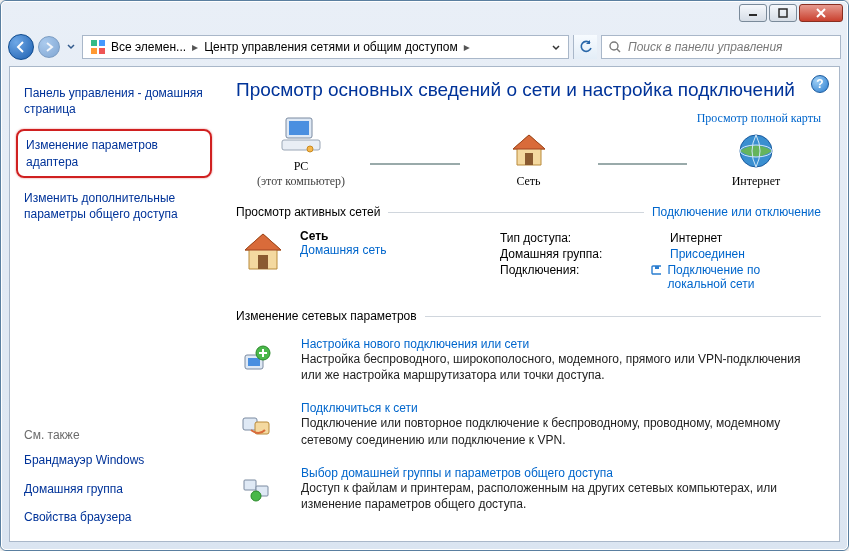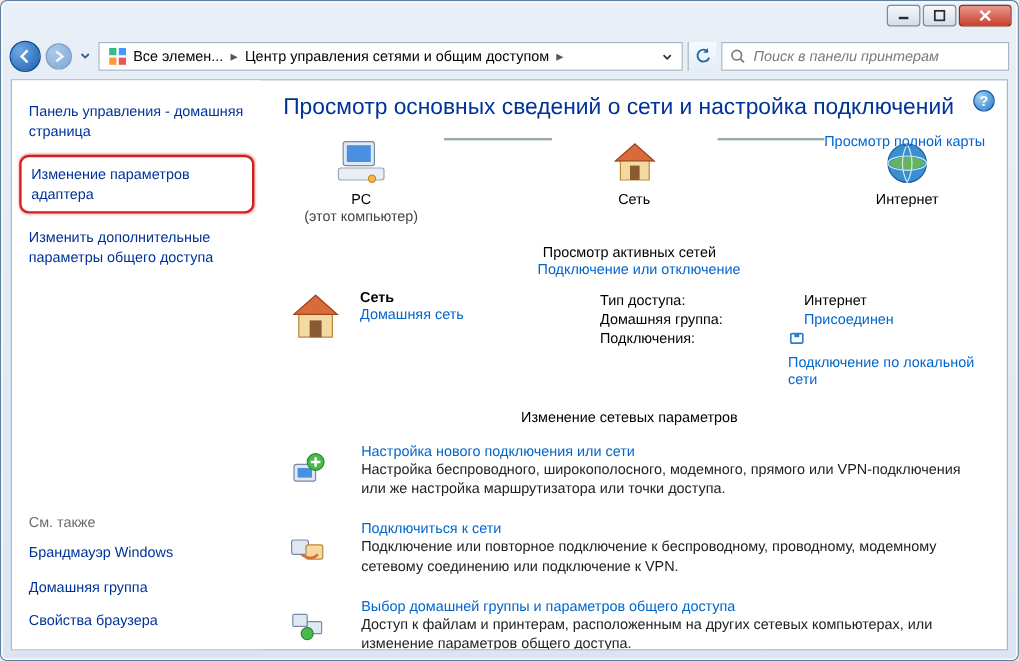--- a/index.html
+++ b/index.html
@@ -139,23 +139,24 @@
     color:#fff;font-weight:bold;font-size:12px;
     display:flex;align-items:center;justify-content:center;
     border:1px solid #1a5a9e;
   }
   .page-title {
     color:#003399;
     font-size:19px;
     margin-bottom:10px;
   }
   .map-row {
-    display:flex; align-items:flex-start;
+    display:flex; align-items:flex-end;
     position:relative;
     padding:4px 0 6px 0;
+    font-family:Liberation Serif, serif;
   }
   .map-node { text-align:center; width:130px; }
   .map-node .lbl { margin-top:2px; }
   .map-node .sub { color:#444; }
   .map-icon-comp, .map-icon-home, .map-icon-globe {
     width:42px;height:42px;margin:0 auto;
     display:flex;align-items:center;justify-content:center;
   }
   .map-line {
     flex:1;height:2px;background:#9aa;margin:0 4px 24px 4px;
@@ -163,35 +164,34 @@
   }
   .map-link-full {
     position:absolute; right:0; top:0;
     color:#0066cc;
   }
   
   .section-head {
     display:flex; align-items:center;
     margin:10px 0 6px 0;
     color:#000;
-    flex-direction:column;
   }
   .section-head .label { white-space:nowrap; padding-right:8px; }
   .section-head .rule { flex:1; height:1px; background:#d0d6dd; }
   .section-head .action { color:#0066cc; padding-left:8px; white-space:nowrap; }
   .net-row { display:flex; padding:4px 0 6px 4px; }
   .net-left { display:flex; gap:14px; width:260px; }
   .net-name { font-weight:bold; }
   .net-cat { color:#0066cc; }
   .net-right { flex:1; }
   .kv { display:flex; margin:2px 0;gap:40px; }
   .kv .k { width:130px; }
   .kv .v { color:#000; }
   .kv .v.link { color:#0066cc; }
-  .kv .v.conn { color:#0066cc; display:flex; align-items:flex-start; gap:6px;flex-direction:column; }
+  .kv .v.conn { color:#0066cc; display:flex; align-items:flex-start; gap:6px; }
   .tasks { }
   .task {
     display:flex; gap:29px;
     padding:8px 0 10px 4px;
     align-items:center;
   }
   .task-icon { width:32px;height:32px;flex-shrink:0;display:flex;align-items:center;justify-content:center; }
   .task-body { flex:1; }
   .task-title { color:#0066cc; margin-bottom:2px; }
   .task-desc { color:#222; line-height:1.35; }
@@ -258,21 +258,21 @@
       <svg width="14" height="14">
           <path d="M11 3 A5 5 0 1 0 12 8" stroke="#2a67a8" stroke-width="1.6" fill="none"></path>
           <path d="M11 0 L11 4 L7 4 Z" fill="#2a67a8"></path>
         </svg>
     </div>
     <div class="search">
       <svg width="14" height="14">
           <circle cx="6" cy="6" r="4" stroke="#7a7a7a" fill="none" stroke-width="1.4"></circle>
           <path d="M9 9 L12 12" stroke="#7a7a7a" stroke-width="1.4"></path>
         </svg>
-      <span>Поиск в панели принтерам</span>
+      <span>Поиск в панели управления</span>
     </div>
   </div>
 
   <div class="content-frame">
 
     <div class="sidebar">
       <div class="side-link">Панель управления - домашняя страница</div>
       <div class="side-link highlight">Изменение параметров адаптера</div>
       <div class="side-link">Изменить дополнительные параметры общего доступа</div>
       <div class="side-spacer"></div>

